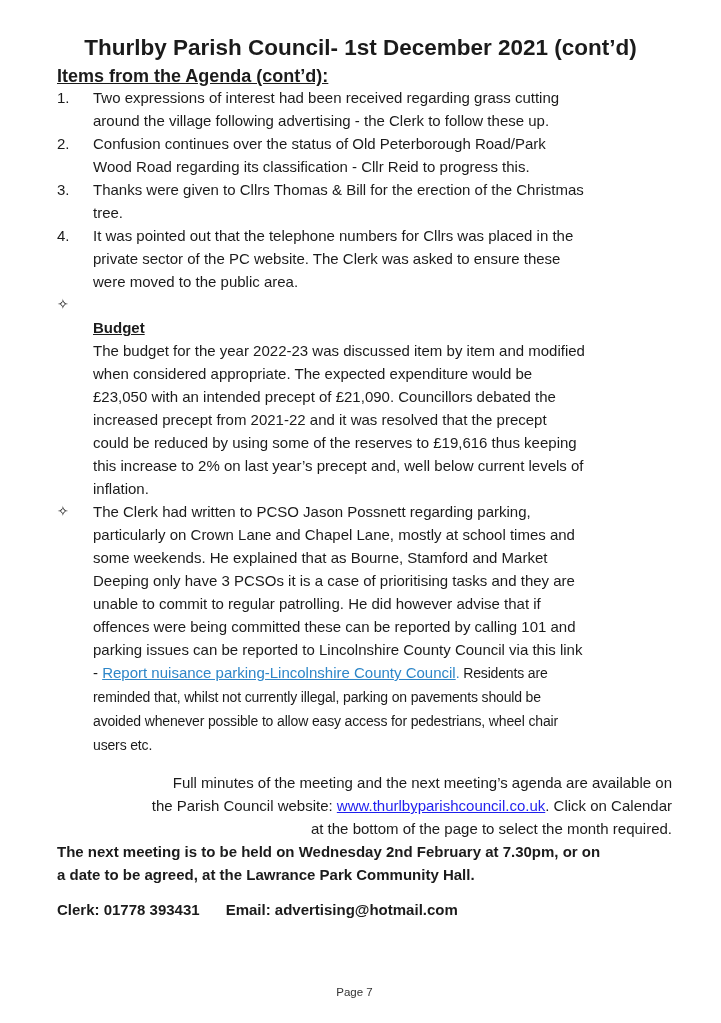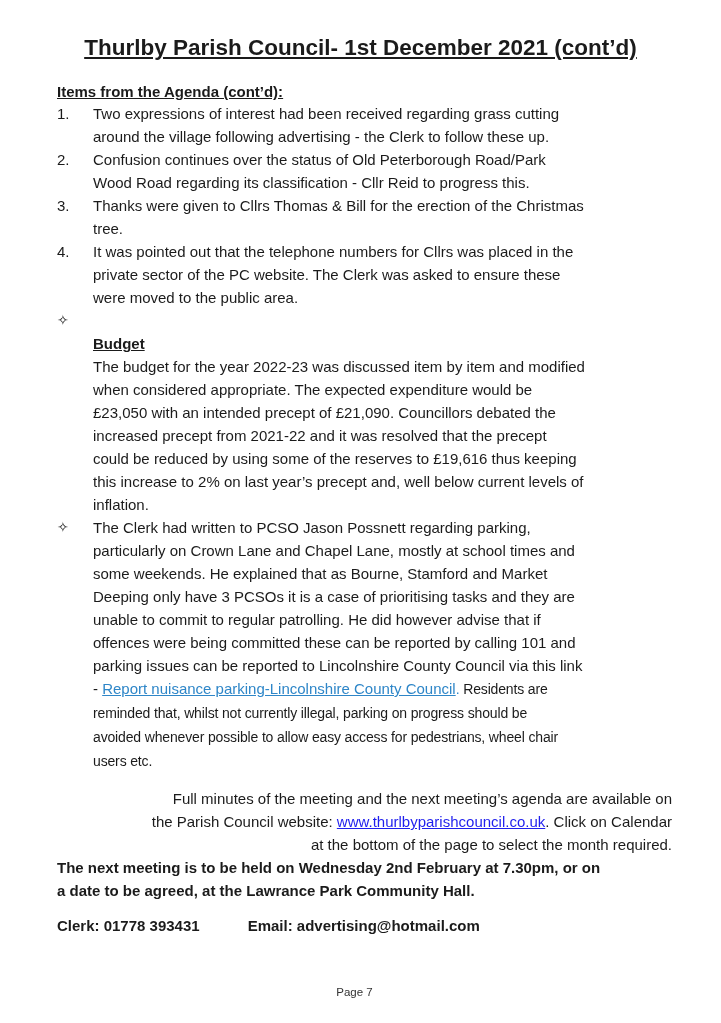--- a/index.html
+++ b/index.html
@@ -11,29 +11,28 @@
     font-family: "Liberation Sans", sans-serif;
     color: #1b1b1b;
     overflow: hidden;
     box-sizing: border-box;
     padding-top: 34px;
   }
   .doc-title {
     text-align: center;
     font-size: 22.5px;
     font-weight: bold;
-    text-decoration: underline;
     line-height: 28px;
     margin: 0 16px;
     white-space: nowrap;
   }
   .content { margin: 0 49px 0 57px; }
   .section-heading {
-    margin-top: 20px;
-    font-size: 15px;
+    margin-top: 4px;
+    font-size: 18px;
     font-weight: bold;
     text-decoration: underline;
     line-height: 20px;
   }
   .body-text {
     font-size: 15px;
     line-height: 23px;
     white-space: pre-line;
   }
   .intro { margin-top: 12px; }
@@ -67,21 +66,20 @@
     letter-spacing: -0.15px;
   }
   .closing-para { margin-top: 14px; text-align: right; }
   .bold-para { font-weight: bold; }
   .contact-line {
     margin-top: 12px;
     font-weight: bold;
     font-size: 15px;
     line-height: 23px;
     display: flex;
-    gap: 22px;
   }
   .contact-line .email { margin-left: 26px; }
   .page-footer {
     position: absolute;
     left: 0;
     right: 12px;
     top: 986px;
     text-align: center;
     font-size: 11.5px;
     color: #333333;
@@ -145,21 +143,21 @@
       <div class="list-row">
         <div class="marker diamond">✧</div>
         <div class="item-body body-text"><span>The Clerk had written to PCSO Jason Possnett regarding parking,
 particularly on Crown Lane and Chapel Lane, mostly at school times and
 some weekends. He explained that as Bourne, Stamford and Market
 Deeping only have 3 PCSOs it is a case of prioritising tasks and they are
 unable to commit to regular patrolling. He did however advise that if
 offences were being committed these can be reported by calling 101 and
 parking issues can be reported to Lincolnshire County Council via this link
 - </span><a class="link-light">Report nuisance parking-Lincolnshire County Council</a><span class="link-suffix-light condensed">. </span><span class="condensed">Residents are
-reminded that, whilst not currently illegal, parking on progress should be
+reminded that, whilst not currently illegal, parking on pavements should be
 avoided whenever possible to allow easy access for pedestrians, wheel chair
 users etc.</span></div>
       </div>
 
     </div>
 
     <div class="body-text closing-para"><span>Full minutes of the meeting and the next meeting’s agenda are available on
 the Parish Council website: </span><a class="link-pure">www.thurlbyparishcouncil.co.uk</a><span>. Click on Calendar
 at the bottom of the page to select the month required.</span></div>
 

